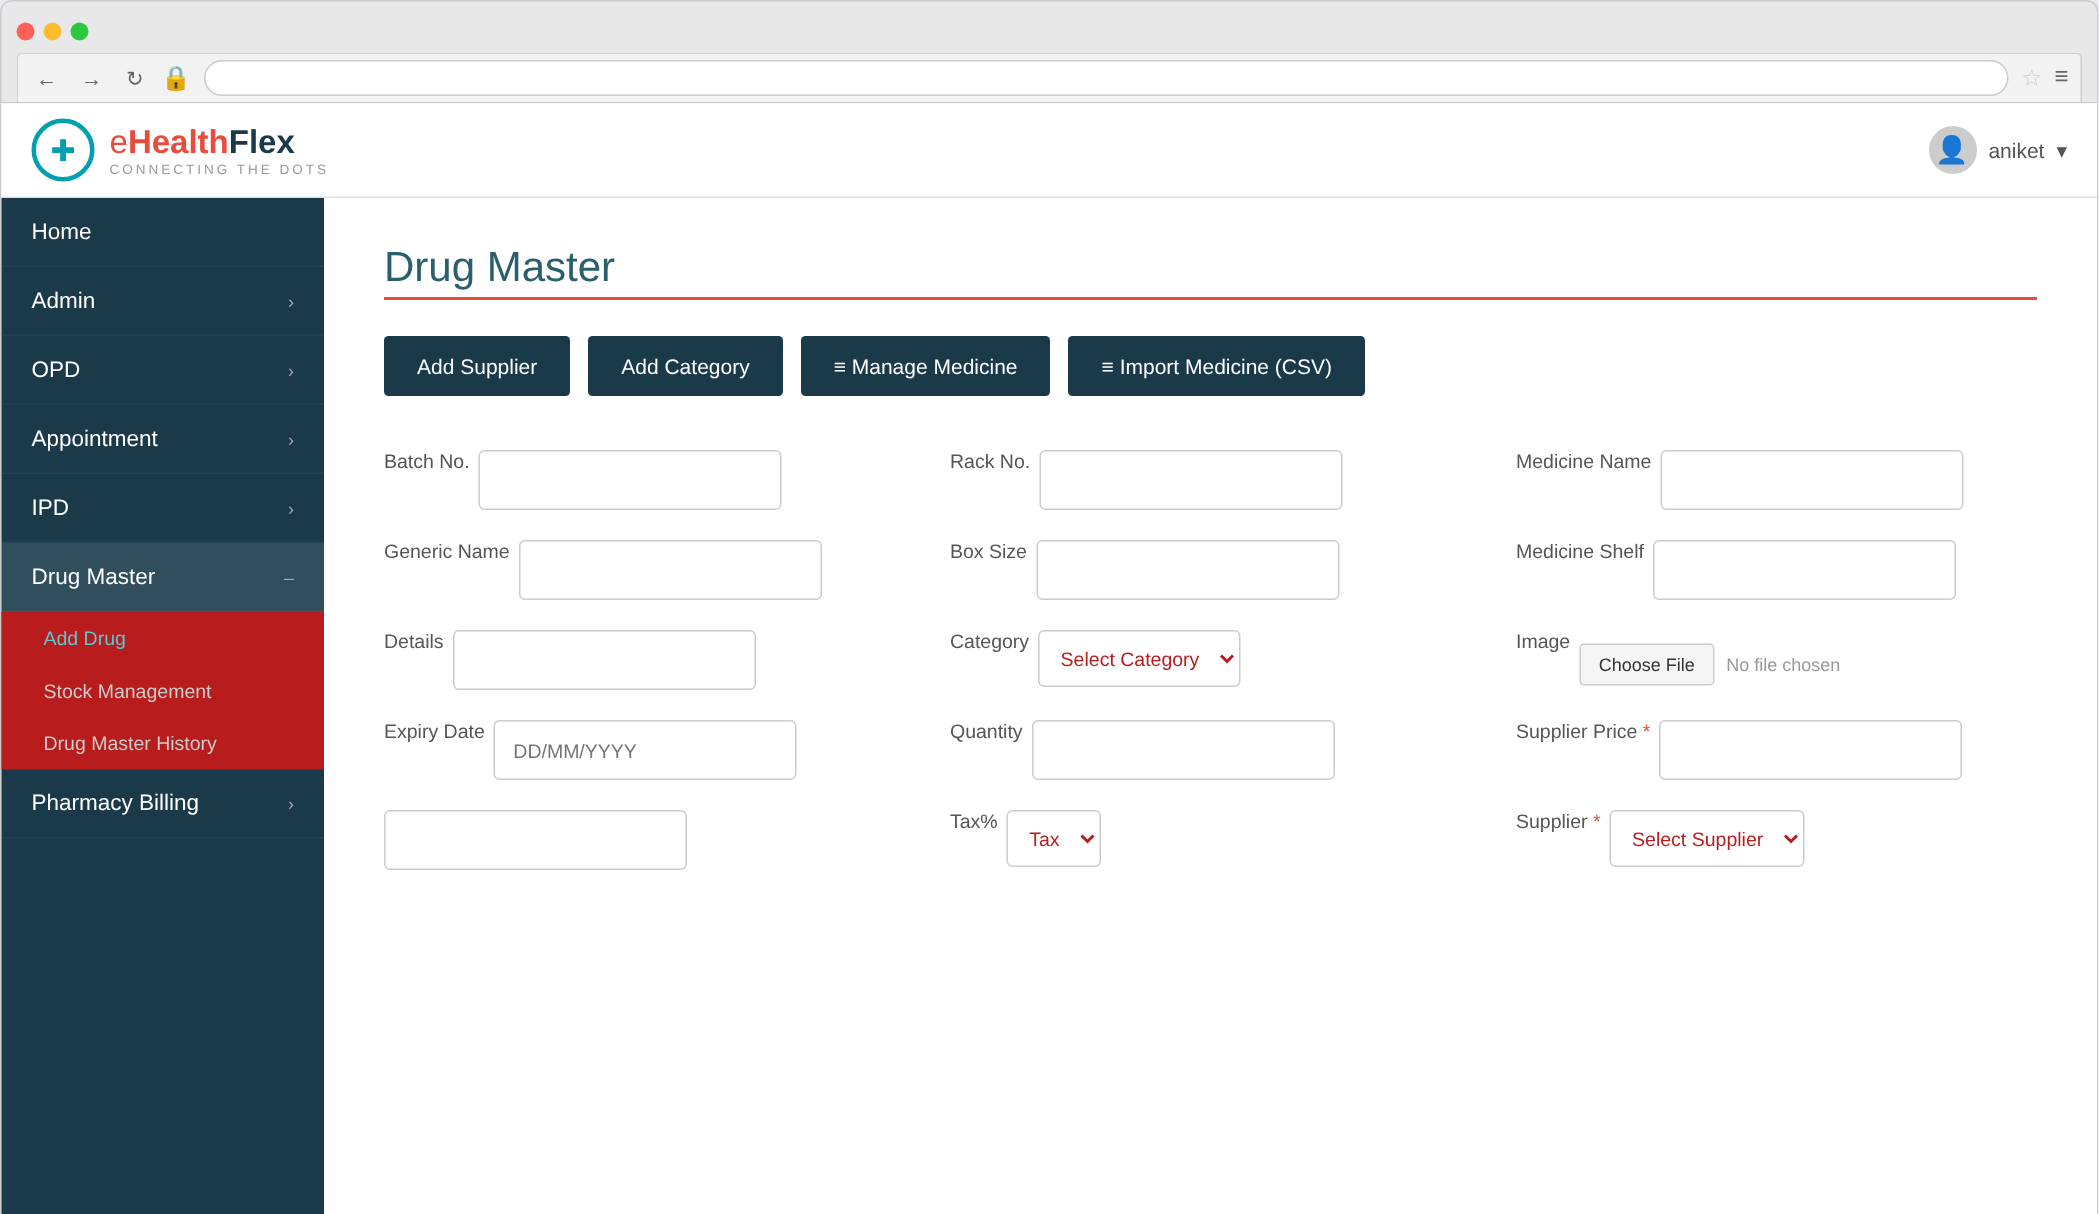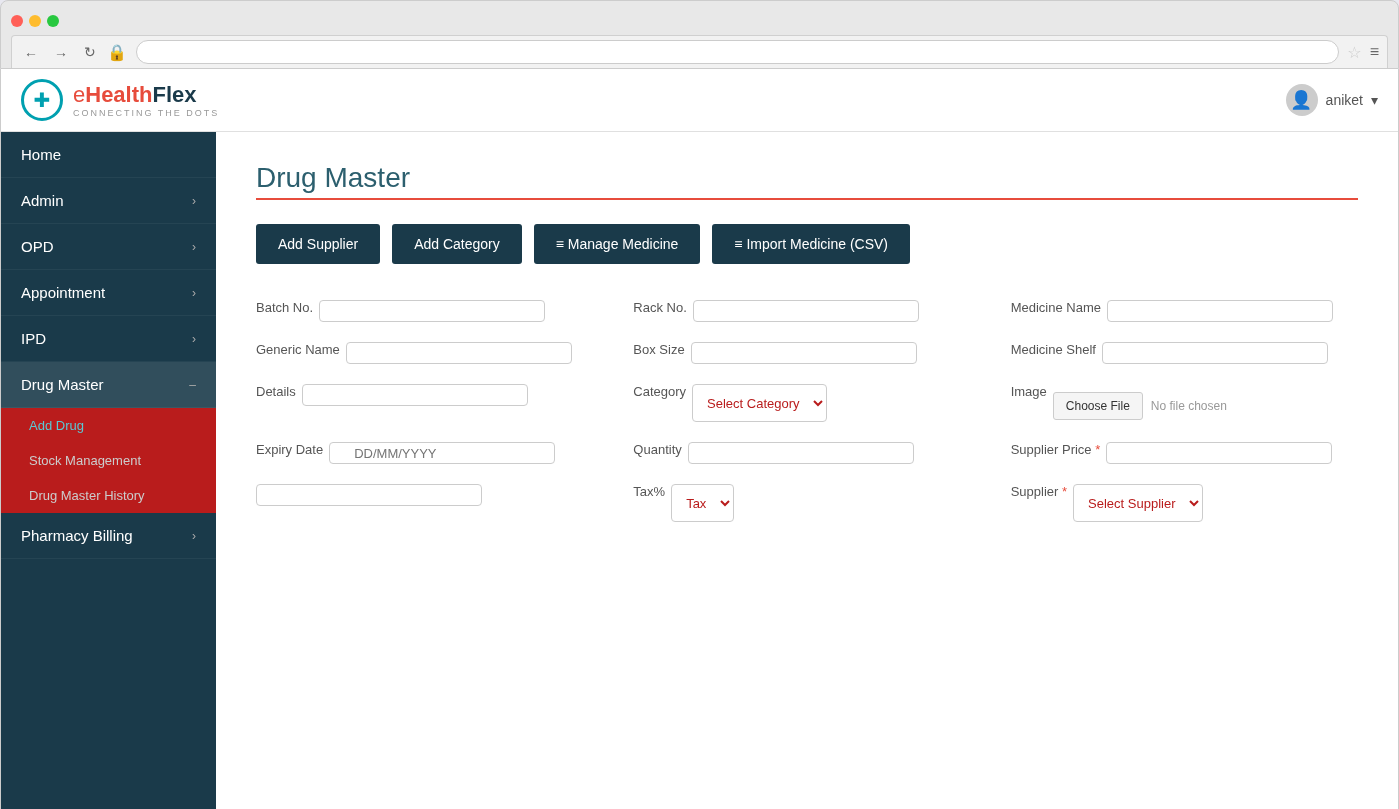--- a/index.html
+++ b/index.html
@@ -165,25 +165,25 @@
     .form-group { display: flex; flex-direction: row; gap: 6px; }
     .form-label {
       font-size: 13px;
       color: #555;
       font-weight: 400;
     }
     .form-label .required { color: #e74c3c; }
     .form-input {
       border: 1px solid #ccc;
       border-radius: 4px;
-      padding: 8px 24px;
+      padding: 8px 12px;
       font-size: 13px;
       color: #333;
       outline: none;
-      height: 22px;
+      height: 40px;
     }
     .form-select {
       border: 1px solid #ccc;
       border-radius: 4px;
       padding: 6px 10px;
       font-size: 13px;
       color: #b91c1c;
       outline: none;
       height: 38px;
       background: white;

